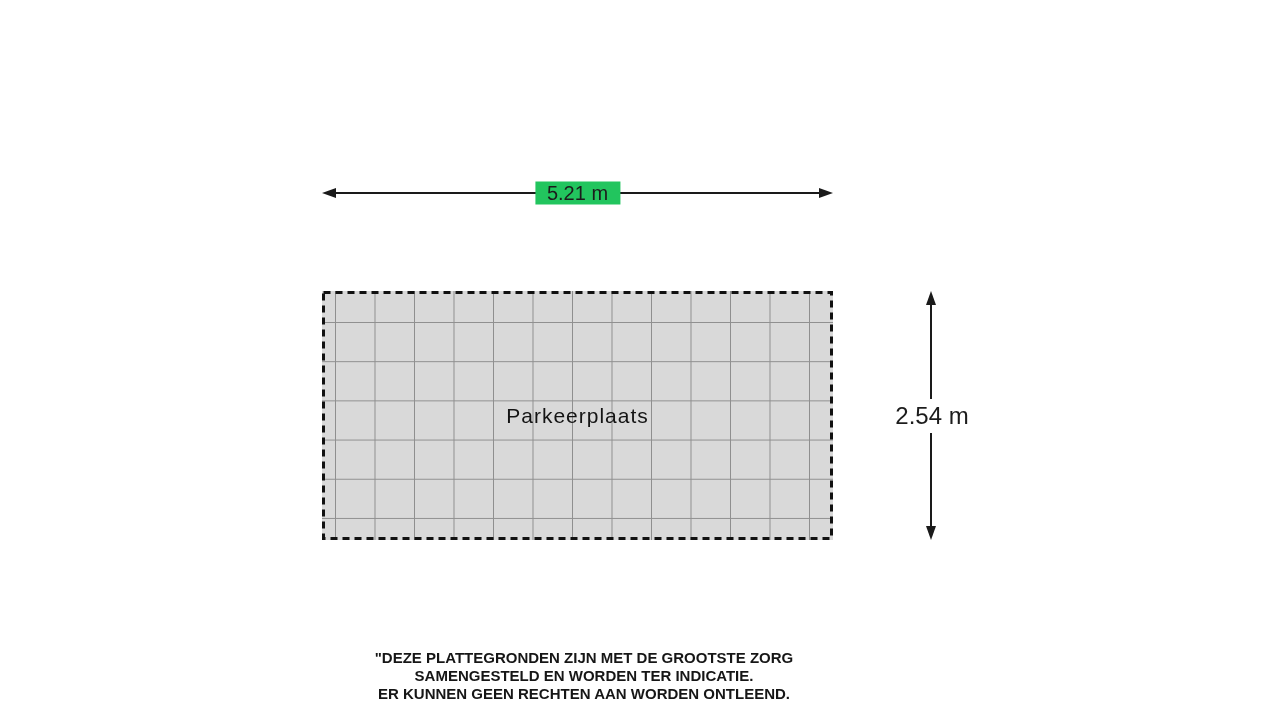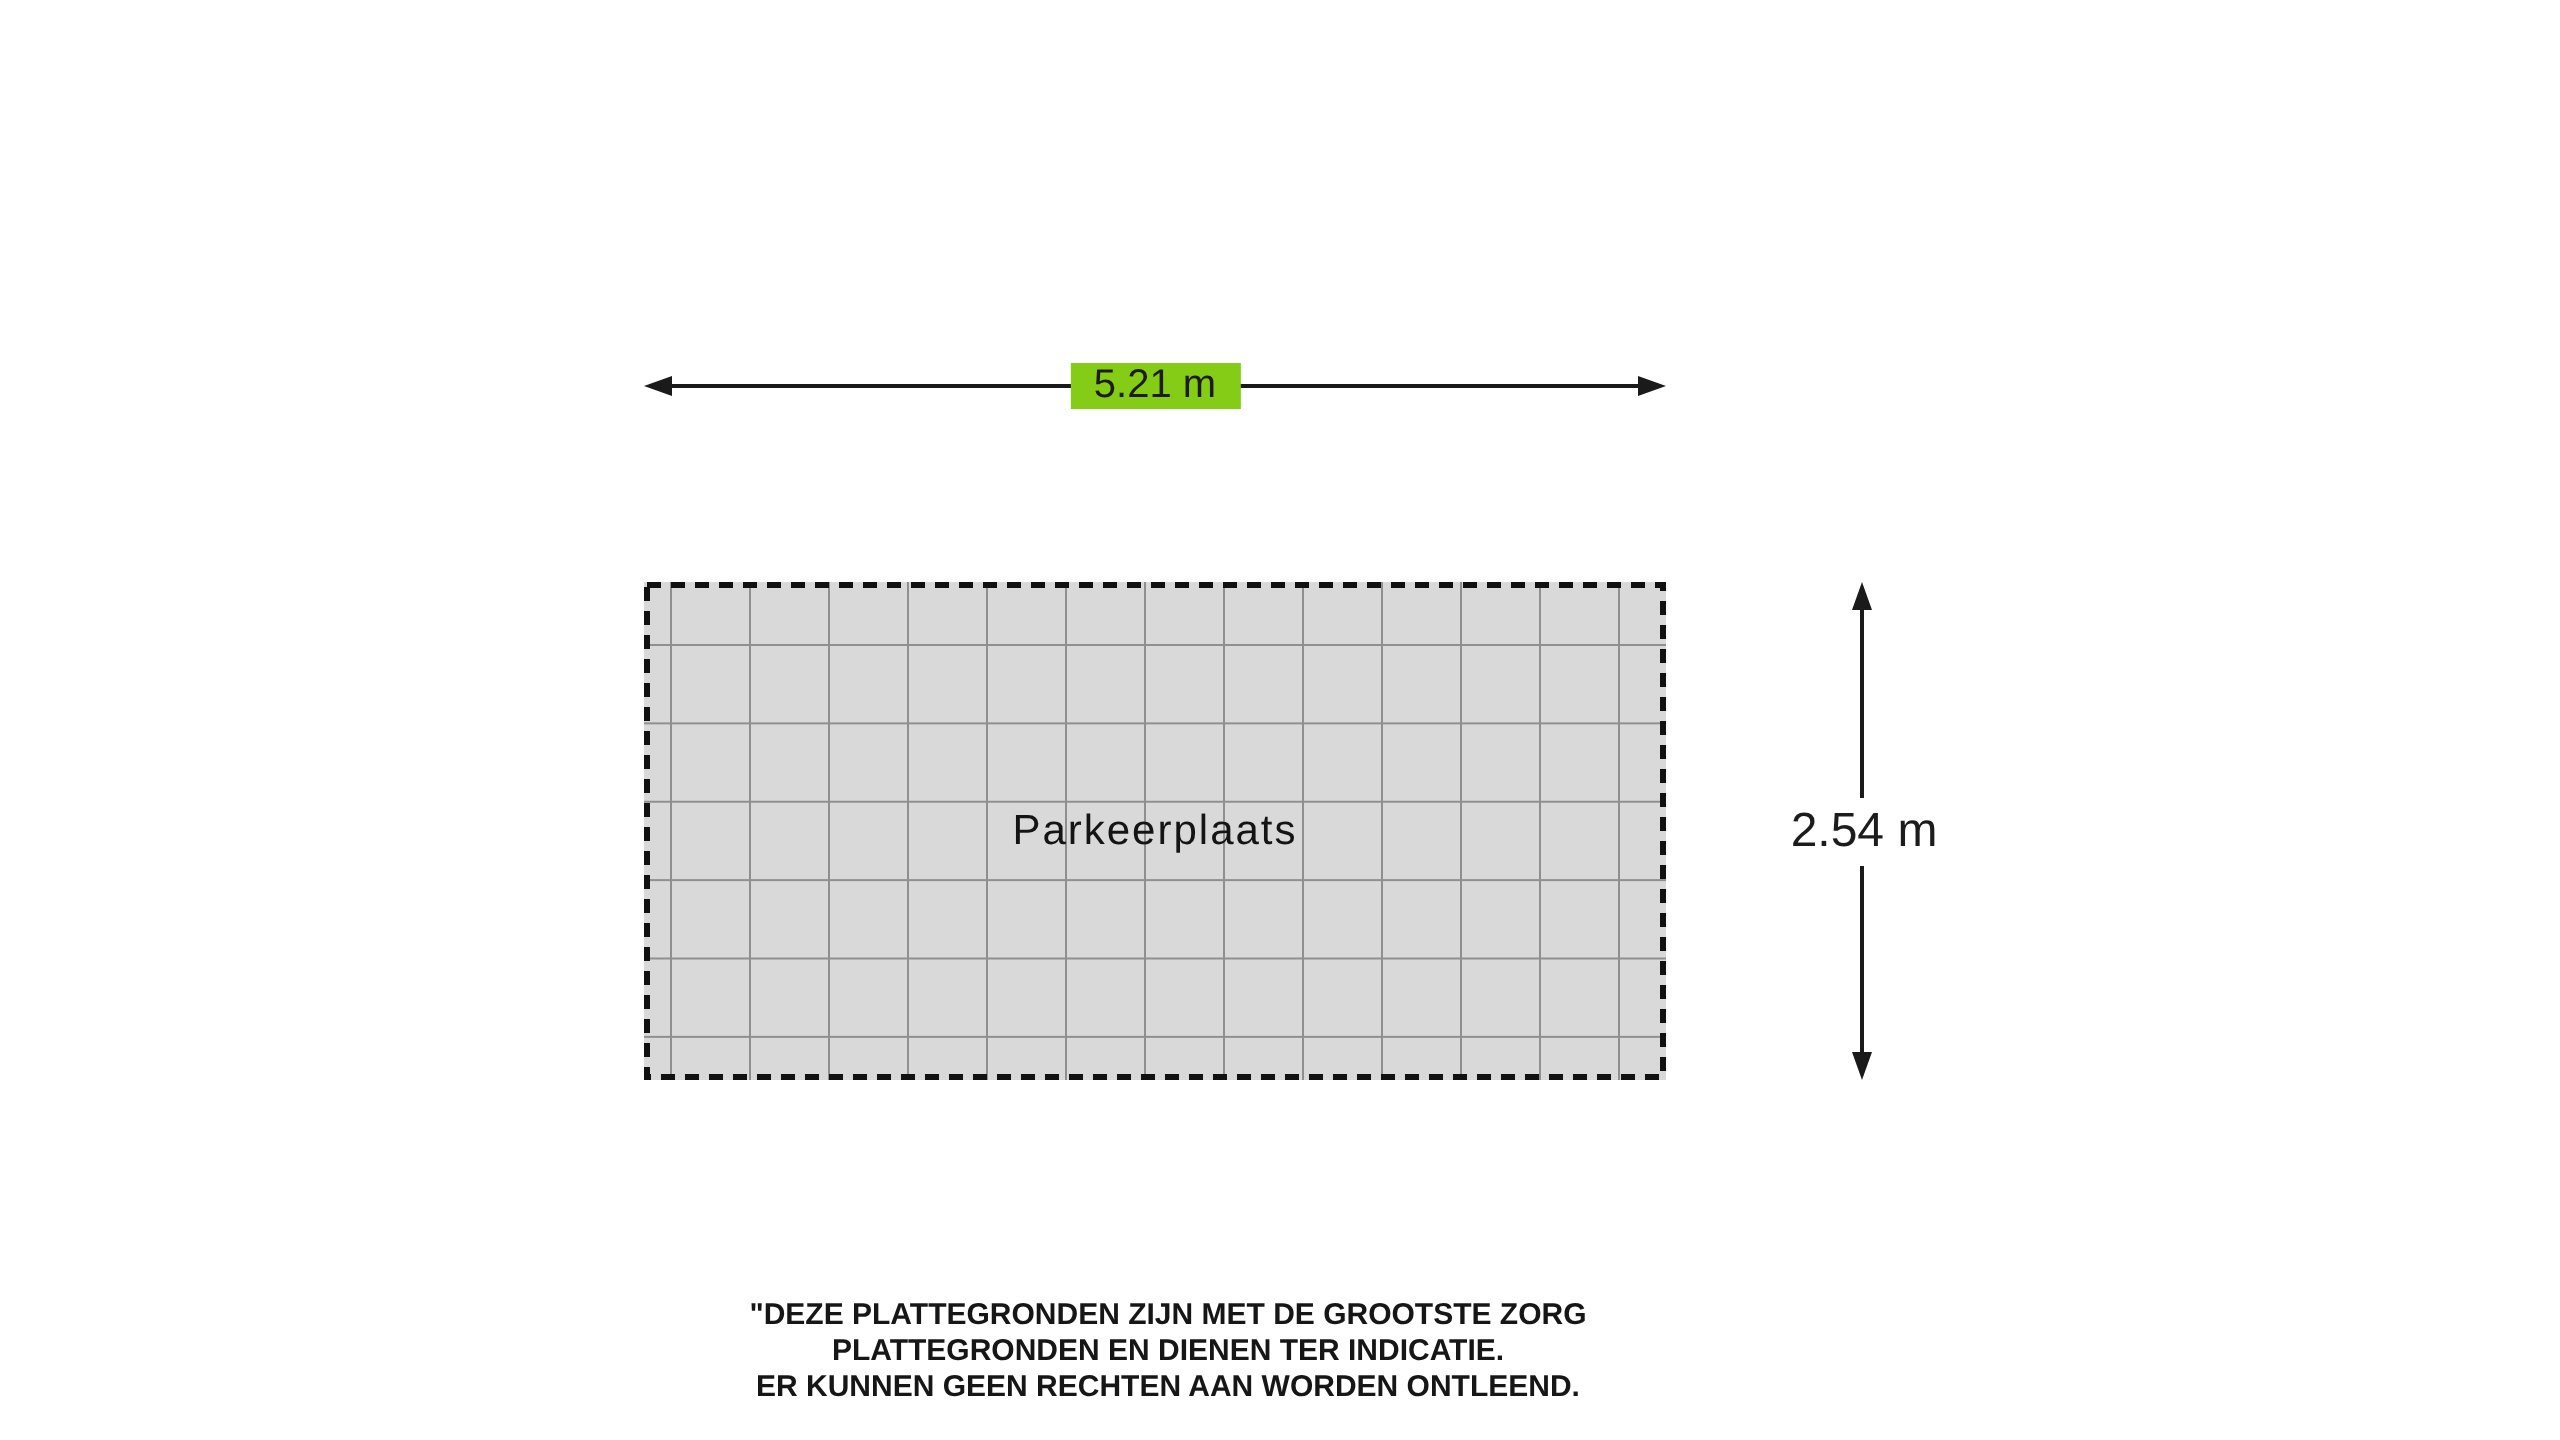--- a/index.html
+++ b/index.html
@@ -52,21 +52,21 @@
   .arrow-right {
     right: 0; top: 8px;
     border-top: 5px solid transparent;
     border-bottom: 5px solid transparent;
     border-left: 14px solid #1a1a1a;
   }
   .dim-h .dim-label {
     position: absolute;
     left: 50%; top: 50%;
     transform: translate(-50%, -50%);
-    background: #84cc16;
+    background: #22c55e;
     padding: 0 12px;
     font-size: 20px;
     white-space: nowrap;
   }
 
   
   .parking-space {
     position: absolute;
     left: 322px;
     top: 291px;
@@ -164,17 +164,17 @@
 
   <div class="dim-v">
     <div class="dim-line"></div>
     <div class="arrowhead arrow-up"></div>
     <div class="arrowhead arrow-down"></div>
     <div class="dim-label">2.54 m</div>
   </div>
 
   <div class="disclaimer">
     <div>"DEZE PLATTEGRONDEN ZIJN MET DE GROOTSTE ZORG</div>
-    <div>PLATTEGRONDEN EN DIENEN TER INDICATIE.</div>
+    <div>SAMENGESTELD EN WORDEN TER INDICATIE.</div>
     <div>ER KUNNEN GEEN RECHTEN AAN WORDEN ONTLEEND.</div>
   </div>
 
 </div>
 
 </body></html>

